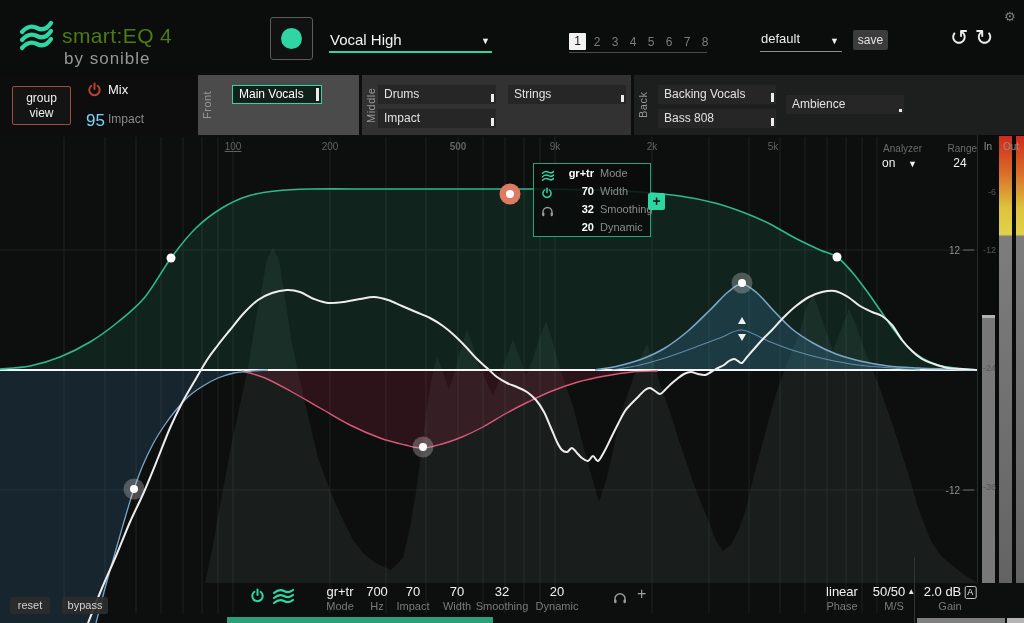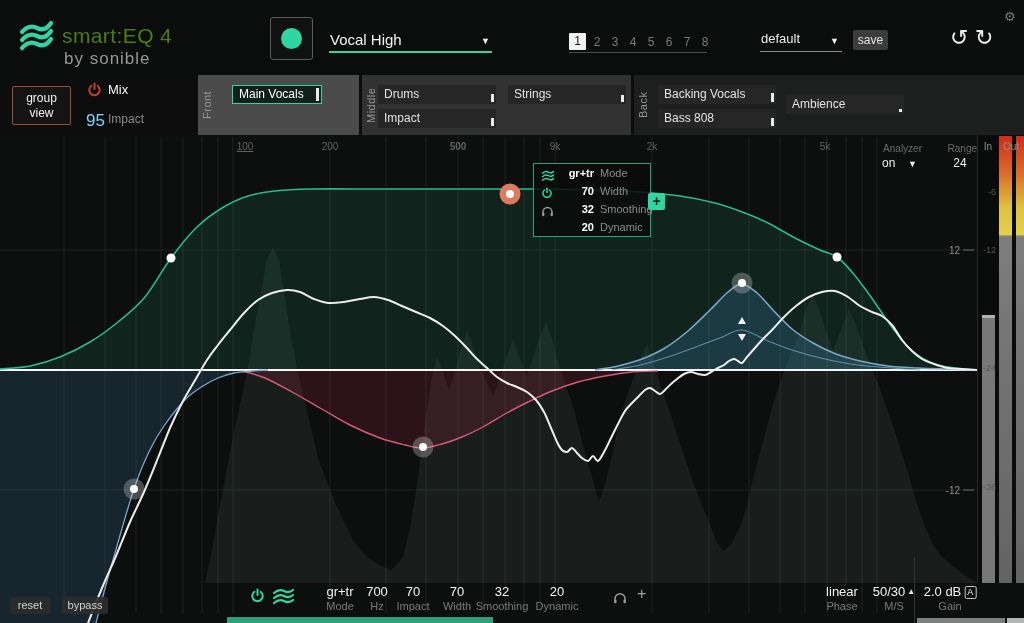--- a/index.html
+++ b/index.html
@@ -148,26 +148,26 @@
         <text x="996" y="371" text-anchor="end" font-size="9" fill="#565656">-24</text>
         <text x="996" y="490" text-anchor="end" font-size="9" fill="#565656">-36</text>
         <text x="960" y="254" text-anchor="end" font-size="10" fill="#8f8f8f">12</text>
         <line x1="963" y1="250" x2="974" y2="250" stroke="#6a6a6a"></line>
         <text x="960" y="494" text-anchor="end" font-size="10" fill="#8f8f8f">-12</text>
         <line x1="963" y1="490" x2="974" y2="490" stroke="#6a6a6a"></line>
       </g>
     </svg>
 
   <div id="freq-ticks">
-      <span class="ftick" style="left: 245px; text-decoration: underline;">100</span>
+      <span class="ftick" style="left: 233px; text-decoration: underline;">100</span>
       <span class="ftick" style="left: 330px;">200</span>
       <span class="ftick" style="left: 458px; font-weight: bold;">500</span>
       <span class="ftick" style="left: 555px;">9k</span>
       <span class="ftick" style="left: 652px;">2k</span>
-      <span class="ftick" style="left: 808px; padding-left: 34px;">5k</span>
+      <span class="ftick" style="left: 756px; padding-left: 34px;">5k</span>
     </div>
 
   <span class="dimlbl" style="left:858px;top:143px;width:64px;text-align:right">Analyzer</span>
   <span class="whtlbl" style="left:882px;top:156px">on</span>
   <span class="caret" style="position:absolute;left:908px;top:159px">▼</span>
   <span class="dimlbl" style="left:938px;top:143px;width:39px;text-align:right">Range</span>
   <span class="whtlbl" style="left:948px;top:156px;width:24px;text-align:center">24</span>
   <span class="dimlbl" style="left:980px;top:141px;width:16px;text-align:center;color:#8f8f8f">In</span>
   <span class="dimlbl" style="left:999px;top:141px;width:24px;text-align:center;color:#8f8f8f">Out</span>
 
@@ -329,21 +329,21 @@
         <rect x="1.2" y="8.4" width="2.3" height="3.8" rx="1" fill="#9a9a9a"></rect>
         <rect x="10.5" y="8.4" width="2.3" height="3.8" rx="1" fill="#9a9a9a"></rect>
       </svg></span>
   <span style="position:absolute;left:637px;top:585px;font-size:16px;color:#a0a0a0">+</span>
 
   <div class="param" style="left:842px">
     <div class="v">linear</div>
       <div class="l">Phase</div>
     </div>
   <div class="param" style="left:894px">
-    <div class="v"><span>50/30</span><span class="msarrow">▲</span></div>
+    <div class="v"><span>50/50</span><span class="msarrow">▲</span></div>
     <div class="l">M/S</div>
     </div>
   <div class="param" style="left:950px">
     <div class="v"><span>2.0 dB</span><span class="badgeA">A</span></div>
     <div class="l">Gain</div>
     </div>
 
   <div id="vdiv"></div>
   <div id="hscroll"></div>
   <div id="cscroll1"></div>

